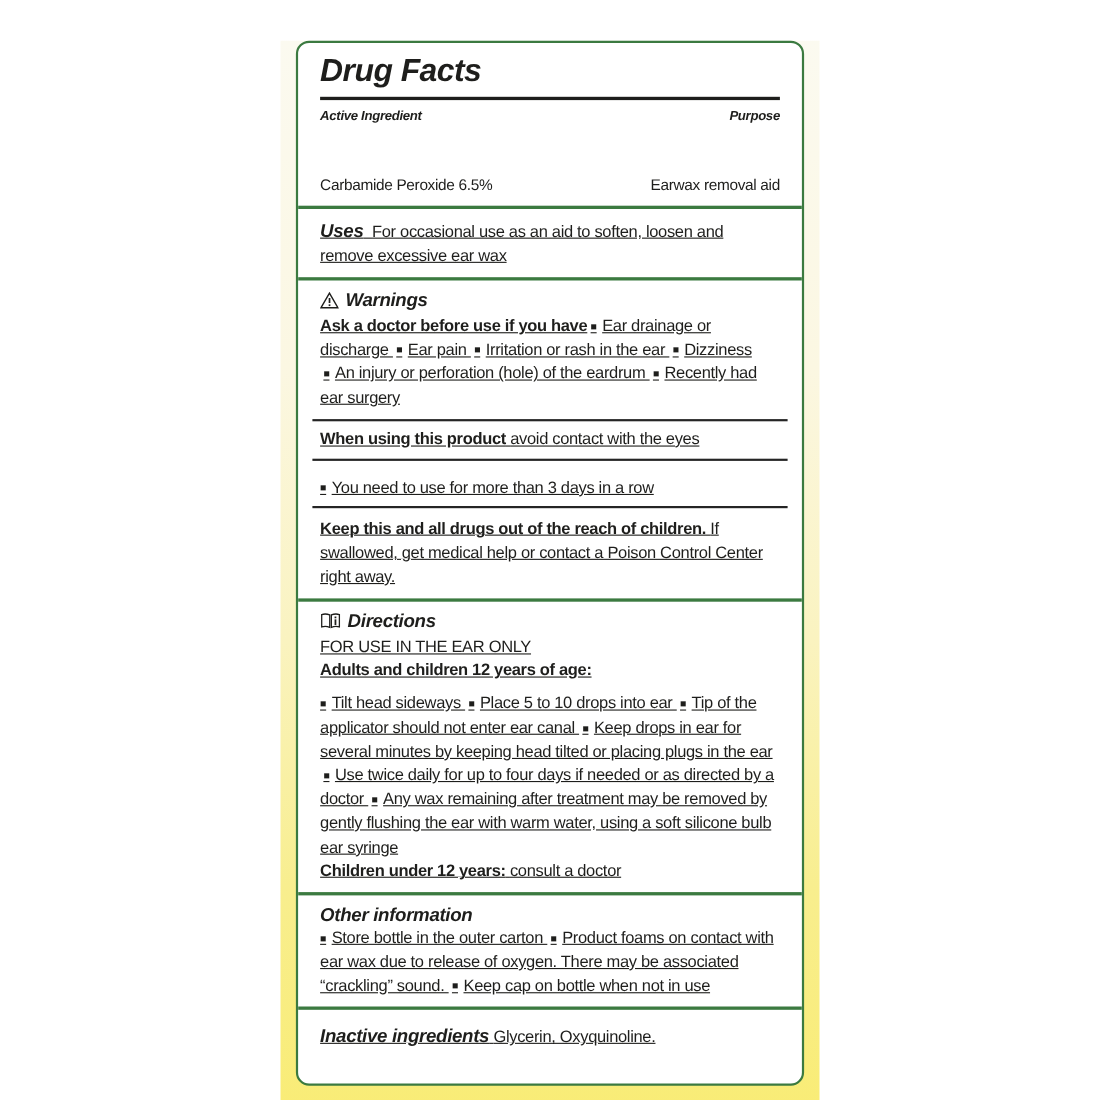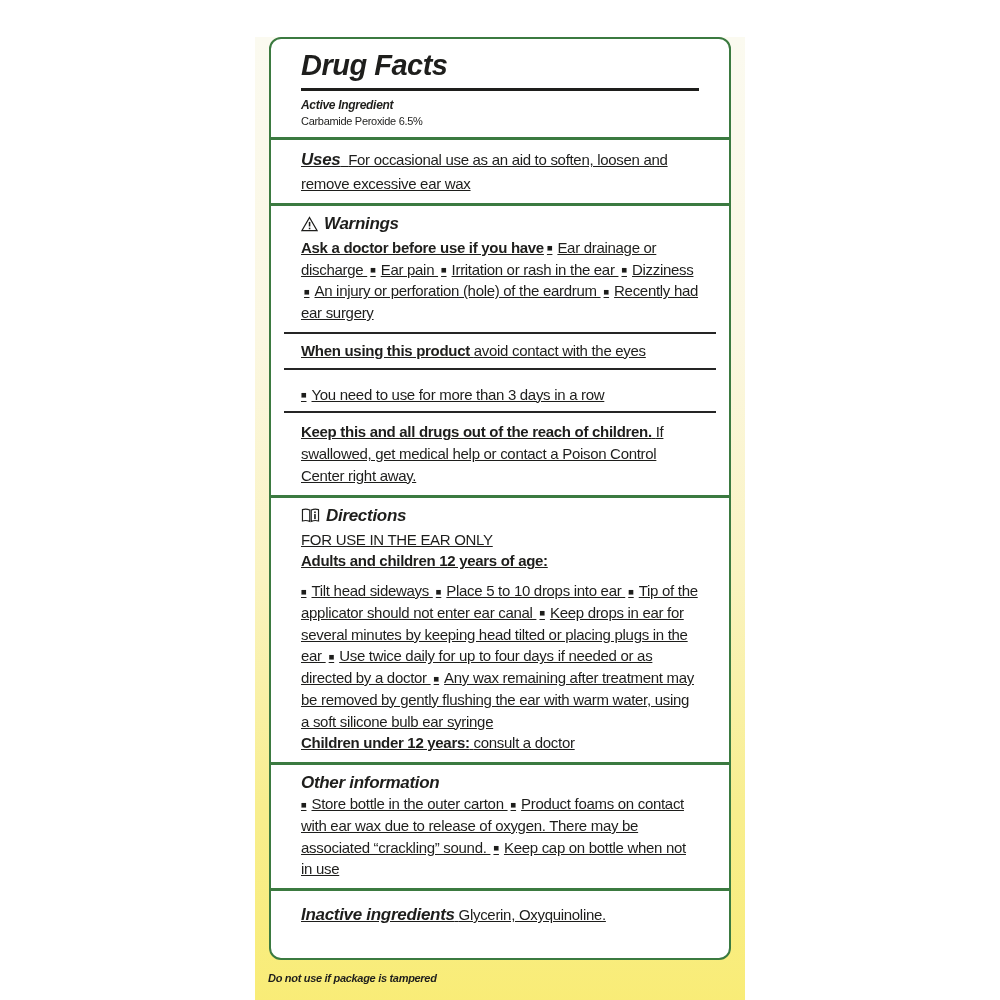--- a/index.html
+++ b/index.html
@@ -6,31 +6,31 @@
   html,body { width:1000px; height:1000px; overflow:hidden; background:#ffffff;
     font-family:"Liberation Sans", sans-serif; color:#1e1e1c; }
   .panel {
     position:relative; width:490px; height:989px; margin:8px auto 0;
     background:linear-gradient(180deg,#fbfaf0 0%, #fbf7e2 30%, #faf3c0 55%, #f8ee8e 78%, #f9ec74 100%);
   }
   .dfbox {
     margin:37px 14px 0; background:#ffffff;
     border:2.5px solid #3b7a40; border-radius:12px; overflow:hidden;
   }
-  .sec { padding:8px 30px; }
+  .sec { padding:8px 20px; }
   .body-txt, p { font-size:15px; line-height:1.45; letter-spacing:-0.3px;text-decoration:underline; }
   .h1 { font-size:29px; font-weight:bold; font-style:italic; letter-spacing:-0.5px; padding:2px 0 6px; }
   .rule-black-thick { height:3px; background:#1e1e1c; margin:0 0 7px; }
   .rule-black-thin { height:2px; background:#252525; margin:0 13px; }
   .gdiv { height:3px; background:#3b7a40; }
   .cols { display:flex; justify-content:space-between; }
   .col-r { text-align:right; }
   .h-it { font-weight:bold; font-style:italic; font-size:12px; letter-spacing:-0.3px; }
   .h-sec { font-weight:bold; font-style:italic; font-size:17px; letter-spacing:-0.3px; }
-  .val { font-size:11px; letter-spacing:-0.3px; line-height:1.4; padding-top:2px; }
+  .val { font-size:14px; letter-spacing:-0.3px; line-height:1.4; padding-top:2px;margin-top:45px; }
   b { letter-spacing:-0.3px; }
   .sq { font-size:0.64em; vertical-align:0.14em; margin:0 5px 0 3px; }
   .lead-sq .sq:first-child { margin-left:0; }
   .mt4 { margin-top:4px; } .mt8 { margin-top:8px; }
   .pad-b-lg { padding-bottom:24px; }
   .pad-b-md { padding-bottom:30px; }
   .head-row { display:flex; align-items:center; gap:6px; padding-bottom:3px; }
   .icon-svg { flex:0 0 auto; display:block; }
   .footer-note {
     margin:12px 13px 0; font-weight:bold; font-style:italic; font-size:11px; letter-spacing:-0.3px;
@@ -43,20 +43,24 @@
 <div class="panel">
   <div class="dfbox">
 
     <section class="sec">
       <div class="h1">Drug Facts</div>
       <div class="rule-black-thick"></div>
       <div class="cols">
         <div>
           <div class="h-it">Active Ingredient</div>
           <div class="val">Carbamide Peroxide 6.5%</div>
+        </div>
+        <div class="col-r">
+          <div class="h-it">Purpose</div>
+          <div class="val">Earwax removal aid</div>
         </div>
       </div>
     </section>
 
     <div class="gdiv"></div>
 
     <section class="sec">
       <p><span class="h-sec">Uses</span>&nbsp; <span>For occasional use as an aid to soften, loosen and remove excessive ear wax</span></p>
     </section>
 

